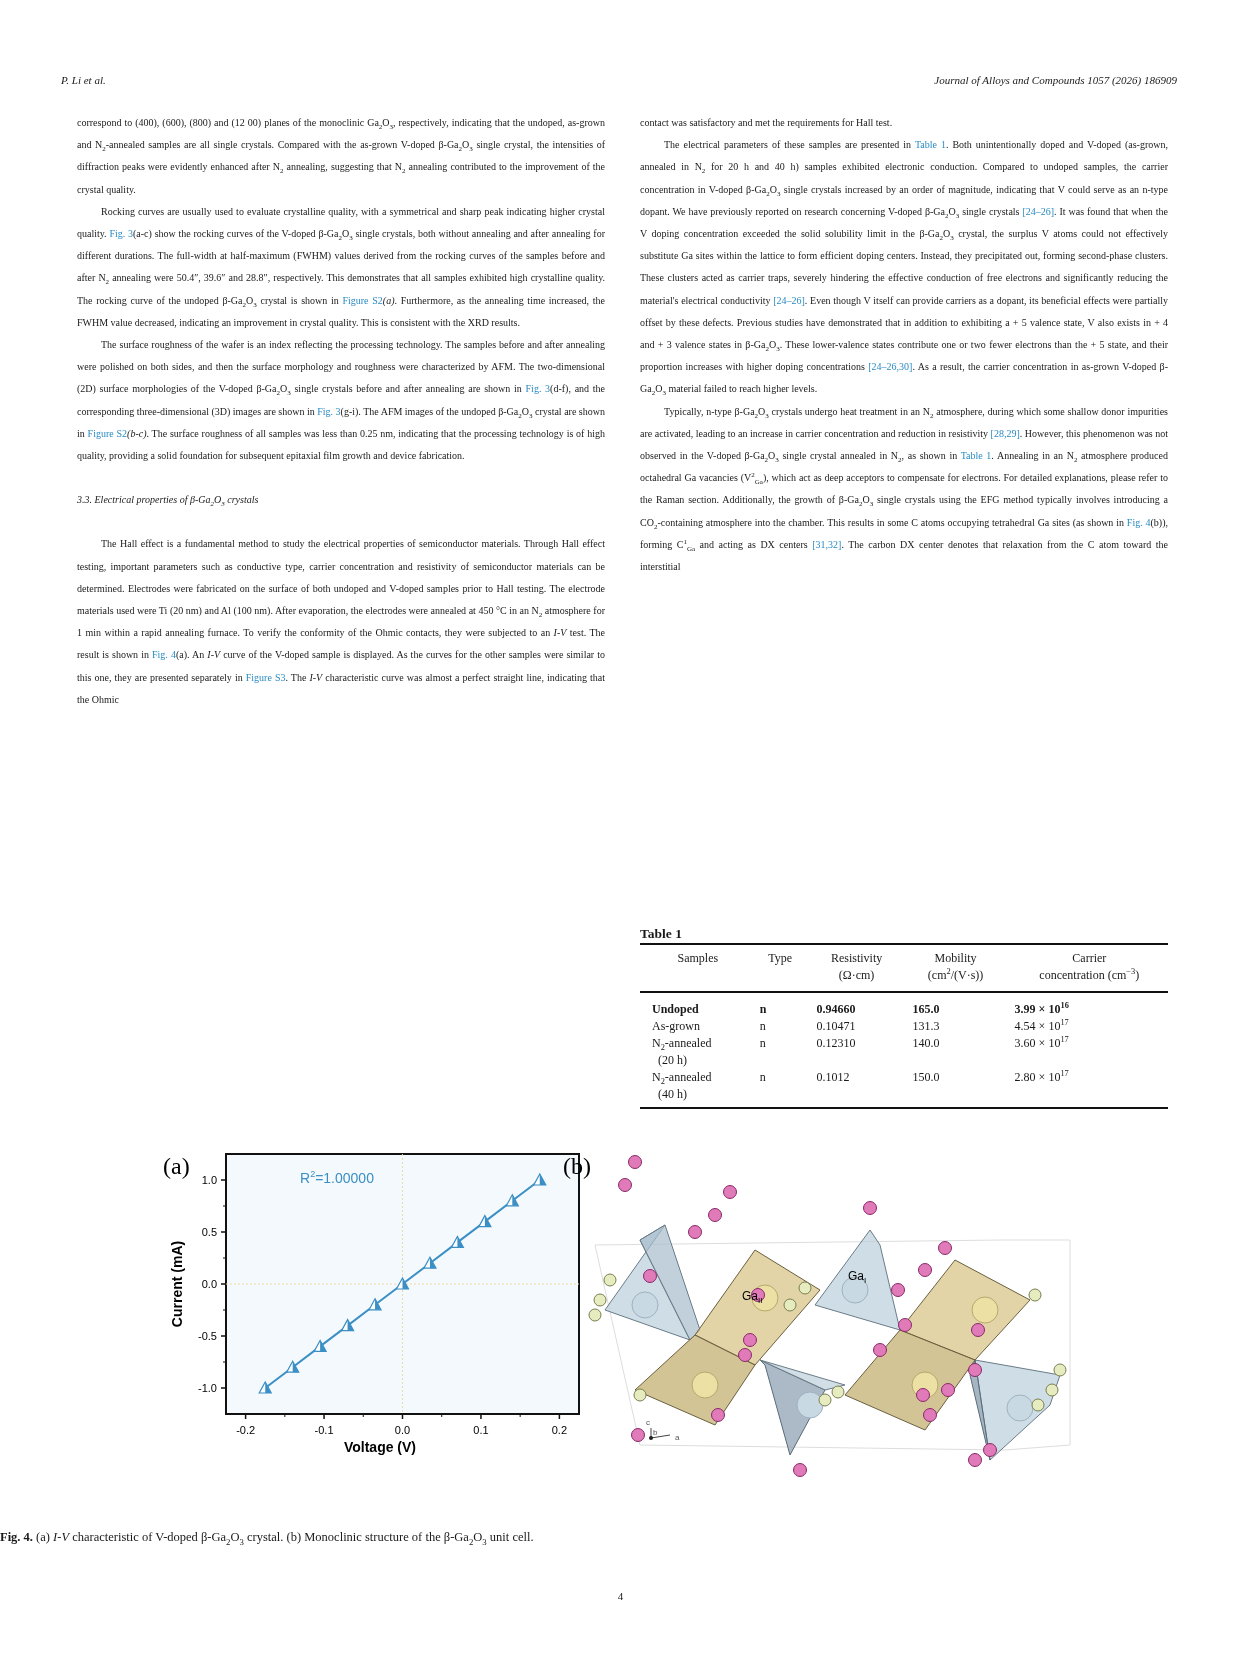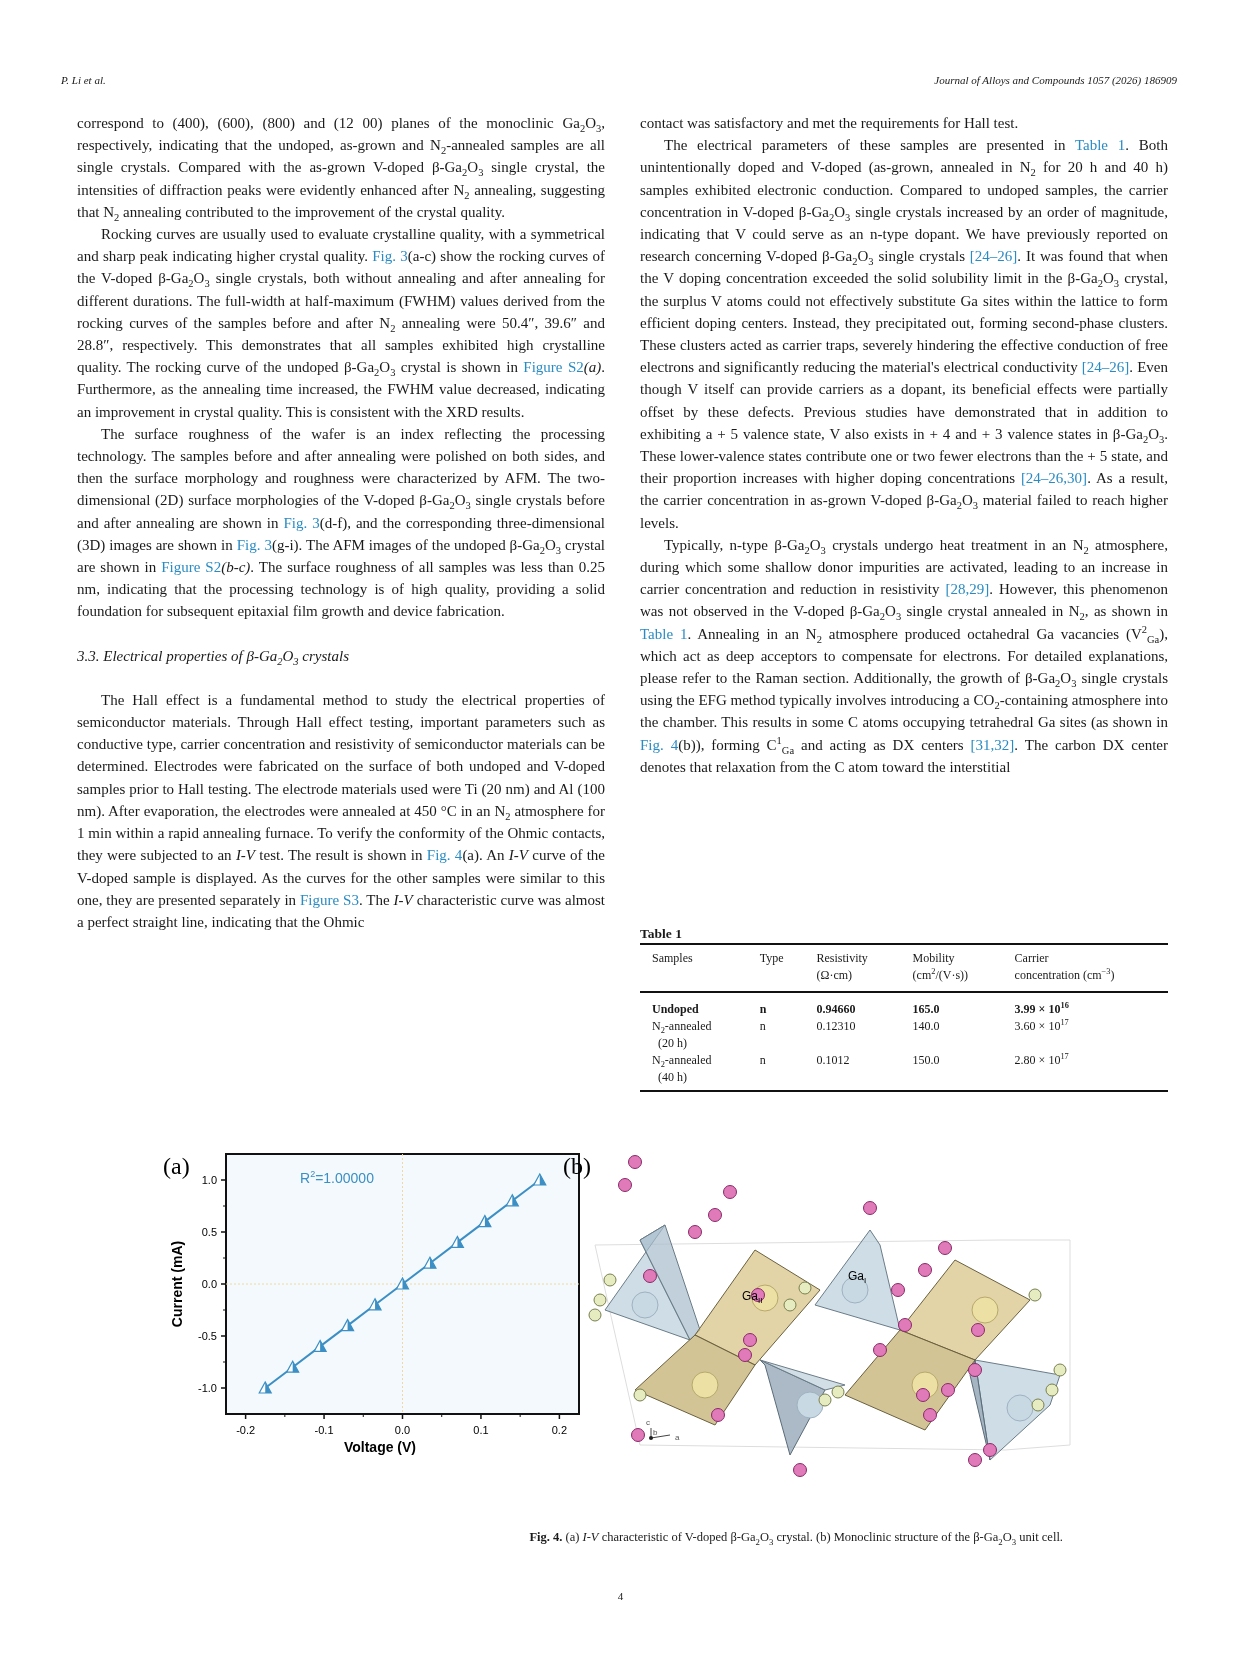--- a/index.html
+++ b/index.html
@@ -1,37 +1,37 @@
 <!DOCTYPE html>
 <html><head>
 <meta charset="utf-8">
 <style>
   html, body { margin: 0; padding: 0; background: #fff; }
   body { width: 1241px; height: 1654px; position: relative; font-family: "DejaVu Serif", serif; color: #1a1a1a; overflow: hidden; }
   .hdr { position: absolute; top: 74px; font-size: 11px; font-style: italic; font-family: "Liberation Serif", serif; }
   .hdr-left { left: 61px; }
   .hdr-right { right: 64px; }
-  .col { position: absolute; top: 112px; width: 528px; font-size: 15px; line-height: 22.2px; text-align: justify; font-family: "Liberation Serif", serif; }
+  .col { position: absolute; top: 112px; width: 528px; font-size: 10px; line-height: 22.2px; text-align: justify; font-family: "Liberation Serif", serif; }
   .col-left { left: 77px; }
   .col-right { left: 640px; }
   .col p { margin: 0; text-indent: 0; }
   .col p.ind { text-indent: 24px; }
   .sec { font-style: italic; margin: 22px 0 22px 0 !important; }
   .link { color: #2a8bc3; }
   sub, sup { font-size: 0.7em; line-height: 0; }
   .table-block { position: absolute; left: 640px; top: 925px; width: 528px; font-family: "Liberation Serif", serif; }
   .t-title { font-weight: bold; font-size: 13.5px; line-height: 18px; }
   .t-cap { font-size: 13px; line-height: 18px; margin-bottom: 6px; }
   table.tbl { width: 100%; border-collapse: collapse; font-size: 12px; line-height: 17px; }
-  table.tbl thead th { text-align: left; font-weight: normal; vertical-align: top; padding: 5px 4px 7px 12px; border-top: 2px solid #111; border-bottom: 2px solid #111; }
+  table.tbl thead th { text-align: center; font-weight: normal; vertical-align: top; padding: 5px 4px 7px 12px; border-top: 2px solid #111; border-bottom: 2px solid #111; }
   table.tbl tbody td { padding: 0 4px 0 12px; vertical-align: top; }
   table.tbl tbody tr:first-child td { padding-top: 8px; font-weight: bold; }
   table.tbl tbody tr:last-child td { padding-bottom: 4px; }
   table.tbl { border-bottom: 2px solid #111; }
-  .caption { position: absolute; top: 1530px; left: 0; width: 1063px; text-align: right; font-size: 12.5px; font-family: "Liberation Serif", serif; }
+  .caption { position: absolute; top: 1530px; left: 0; width: 1063px; text-align: left; font-size: 12.5px; font-family: "Liberation Serif", serif; }
   .pagenum { position: absolute; top: 1590px; left: 0; width: 1241px; text-align: center; font-size: 11px; font-family: "Liberation Serif", serif; }
   .panel-label { font-family: "Liberation Serif", serif; font-size: 24px; }
   svg text { font-family: "Liberation Sans", sans-serif; }
 </style>
 </head>
 <body>
 
 <div class="hdr hdr-left">P. Li et al.</div>
 <div class="hdr hdr-right">Journal of Alloys and Compounds 1057 (2026) 186909</div>
 
@@ -68,20 +68,27 @@
         <th><span>Carrier</span><br><span>concentration (cm</span><sup>−3</sup><span>)</span></th>
       </tr>
     </thead>
     <tbody>
       <tr>
         <td>Undoped</td>
         <td>n</td>
         <td>0.94660</td>
         <td>165.0</td>
         <td><span>3.99 × 10</span><sup>16</sup></td>
+      </tr>
+      <tr>
+        <td>As-grown</td>
+        <td>n</td>
+        <td>0.10471</td>
+        <td>131.3</td>
+        <td><span>4.54 × 10</span><sup>17</sup></td>
       </tr>
       <tr>
         <td><span>N</span><sub>2</sub><span>-annealed</span><br>&nbsp;&nbsp;<span>(20 h)</span></td>
         <td>n</td>
         <td>0.12310</td>
         <td>140.0</td>
         <td><span>3.60 × 10</span><sup>17</sup></td>
       </tr>
       <tr>
         <td><span>N</span><sub>2</sub><span>-annealed</span><br>&nbsp;&nbsp;<span>(40 h)</span></td>

